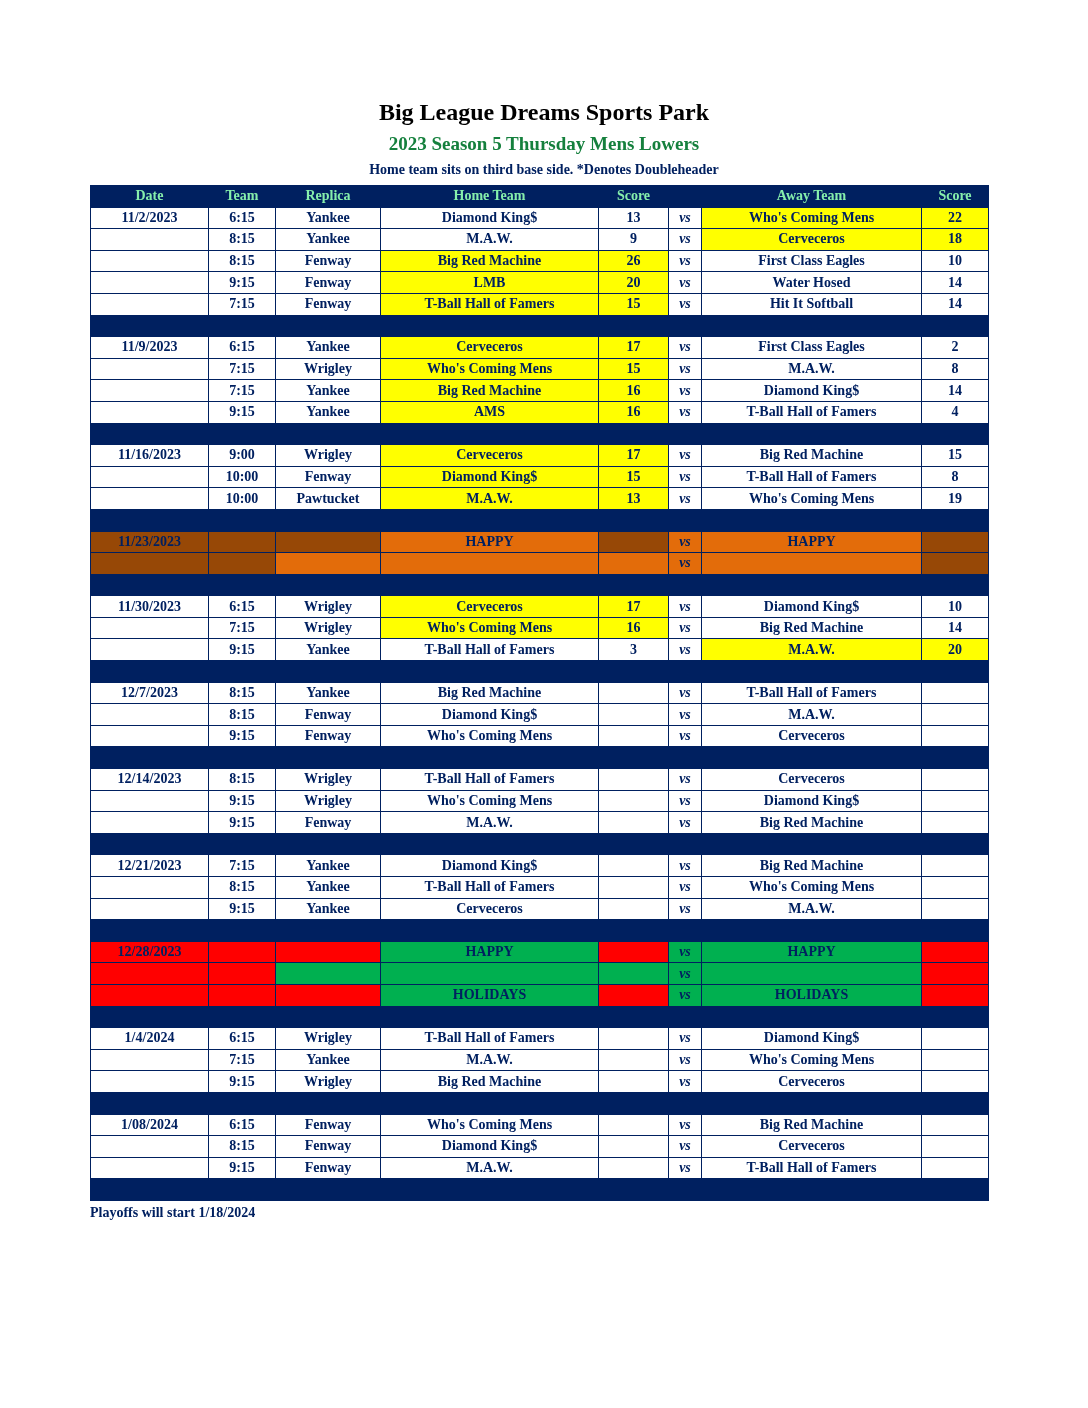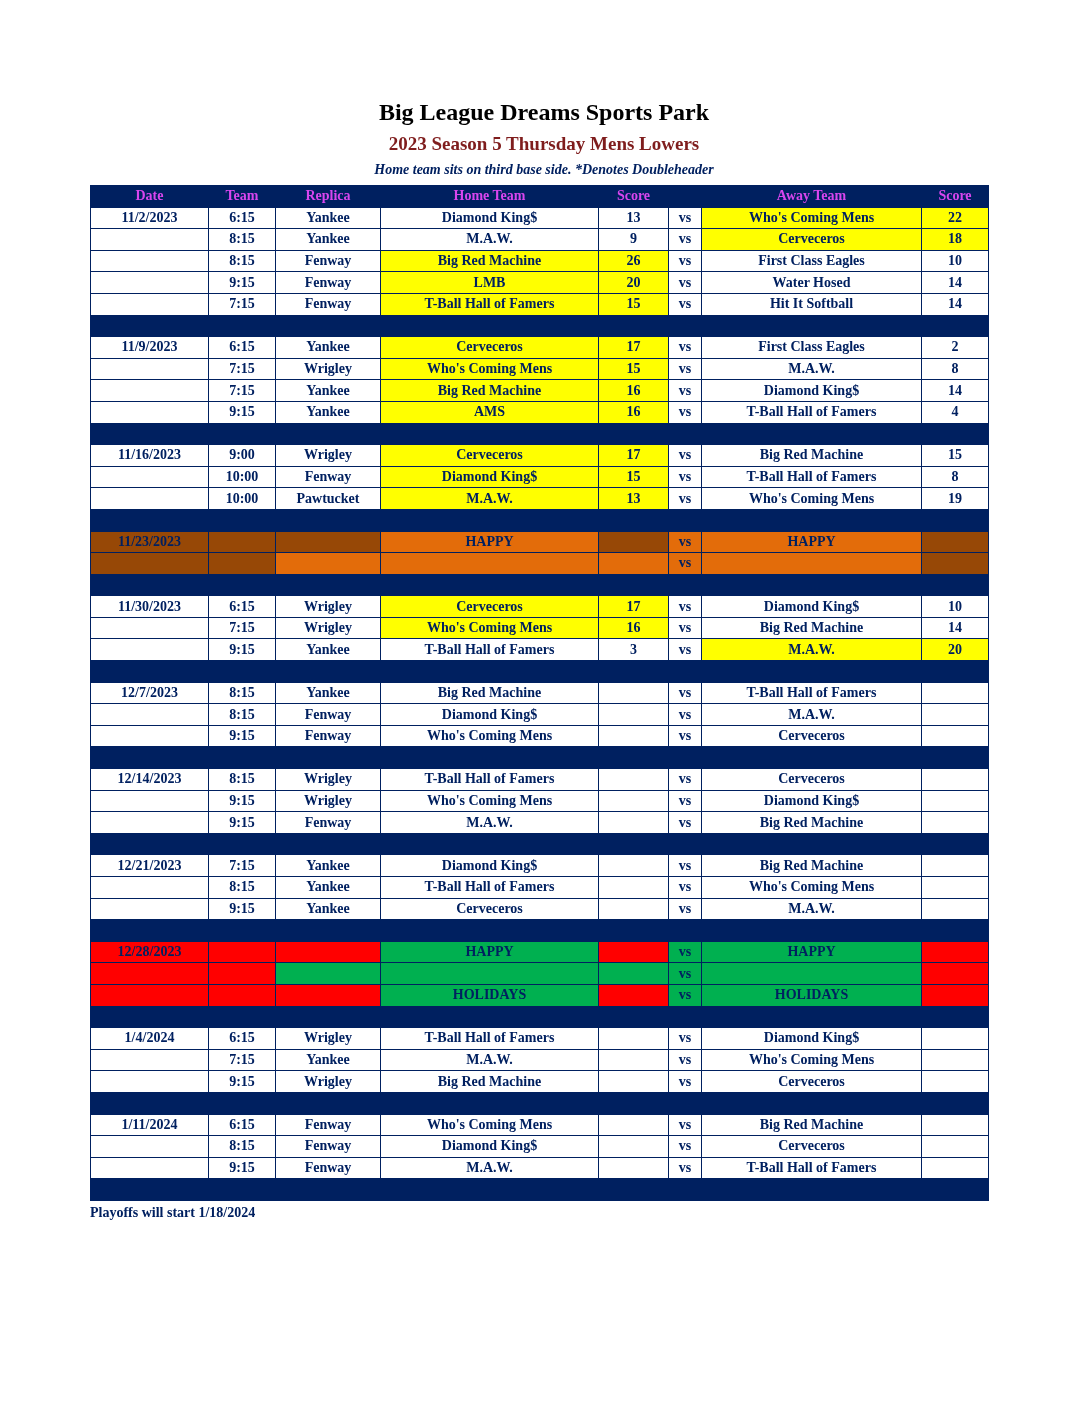--- a/index.html
+++ b/index.html
@@ -21,29 +21,28 @@
     line-height: 32px;
     font-weight: bold;
     color: #000000;
   }
   .subtitle {
     margin: 4px 0 0 0;
     text-align: center;
     font-size: 19px;
     line-height: 24px;
     font-weight: bold;
-    color: #7f1d1d;
+    color: #15803d;
   }
   .note {
     margin: 5px 0 7px 0;
     text-align: center;
     font-size: 14px;
     line-height: 17px;
     font-weight: bold;
-    font-style: italic;
     color: #002060;
   }
 
   table.schedule {
     border-collapse: collapse;
     table-layout: fixed;
     width: 898px;
     margin-left: 90px;
     font-size: 14px;
     font-weight: bold;
@@ -53,29 +52,29 @@
     height: 20.6px;
     padding: 0 2px;
     text-align: center;
     vertical-align: middle;
     overflow: hidden;
     white-space: nowrap;
     color: var(--navy);
   }
   table.schedule thead th {
     background: var(--navy);
-    color: #d946ef;
+    color: #86efac;
     font-size: 14px;
   }
   tr.sep td {
     background: var(--navy);
     border-color: var(--navy);
   }
   td.hl { background: var(--yellow); }
-  td.vs { }
+  td.vs { font-style: italic; }
 
   tr.holiday-thanksgiving td.outer { background: var(--brown); border-color: var(--navy); }
   tr.holiday-thanksgiving td.inner { background: var(--orange); border-color: var(--navy); }
   tr.holiday-holidays   td.outer { background: var(--red);   border-color: var(--navy); margin-left: 47px; }
   tr.holiday-holidays   td.inner { background: var(--green); border-color: var(--navy); }
 
   .footer {
     margin: 4px 0 0 90px;
     font-size: 14px;
     font-weight: bold;
@@ -458,21 +457,21 @@
           <td>Big Red Machine</td>
           <td></td>
           <td class="vs">vs</td>
           <td>Cerveceros</td>
           <td></td>
         </tr>
         <tr class="sep">
           <td colspan="8"></td>
         </tr>
         <tr>
-          <td>1/11/2024</td>
+          <td>1/08/2024</td>
           <td>6:15</td>
           <td>Fenway</td>
           <td>Who's Coming Mens</td>
           <td></td>
           <td class="vs">vs</td>
           <td>Big Red Machine</td>
           <td></td>
         </tr>
         <tr>
           <td></td>

